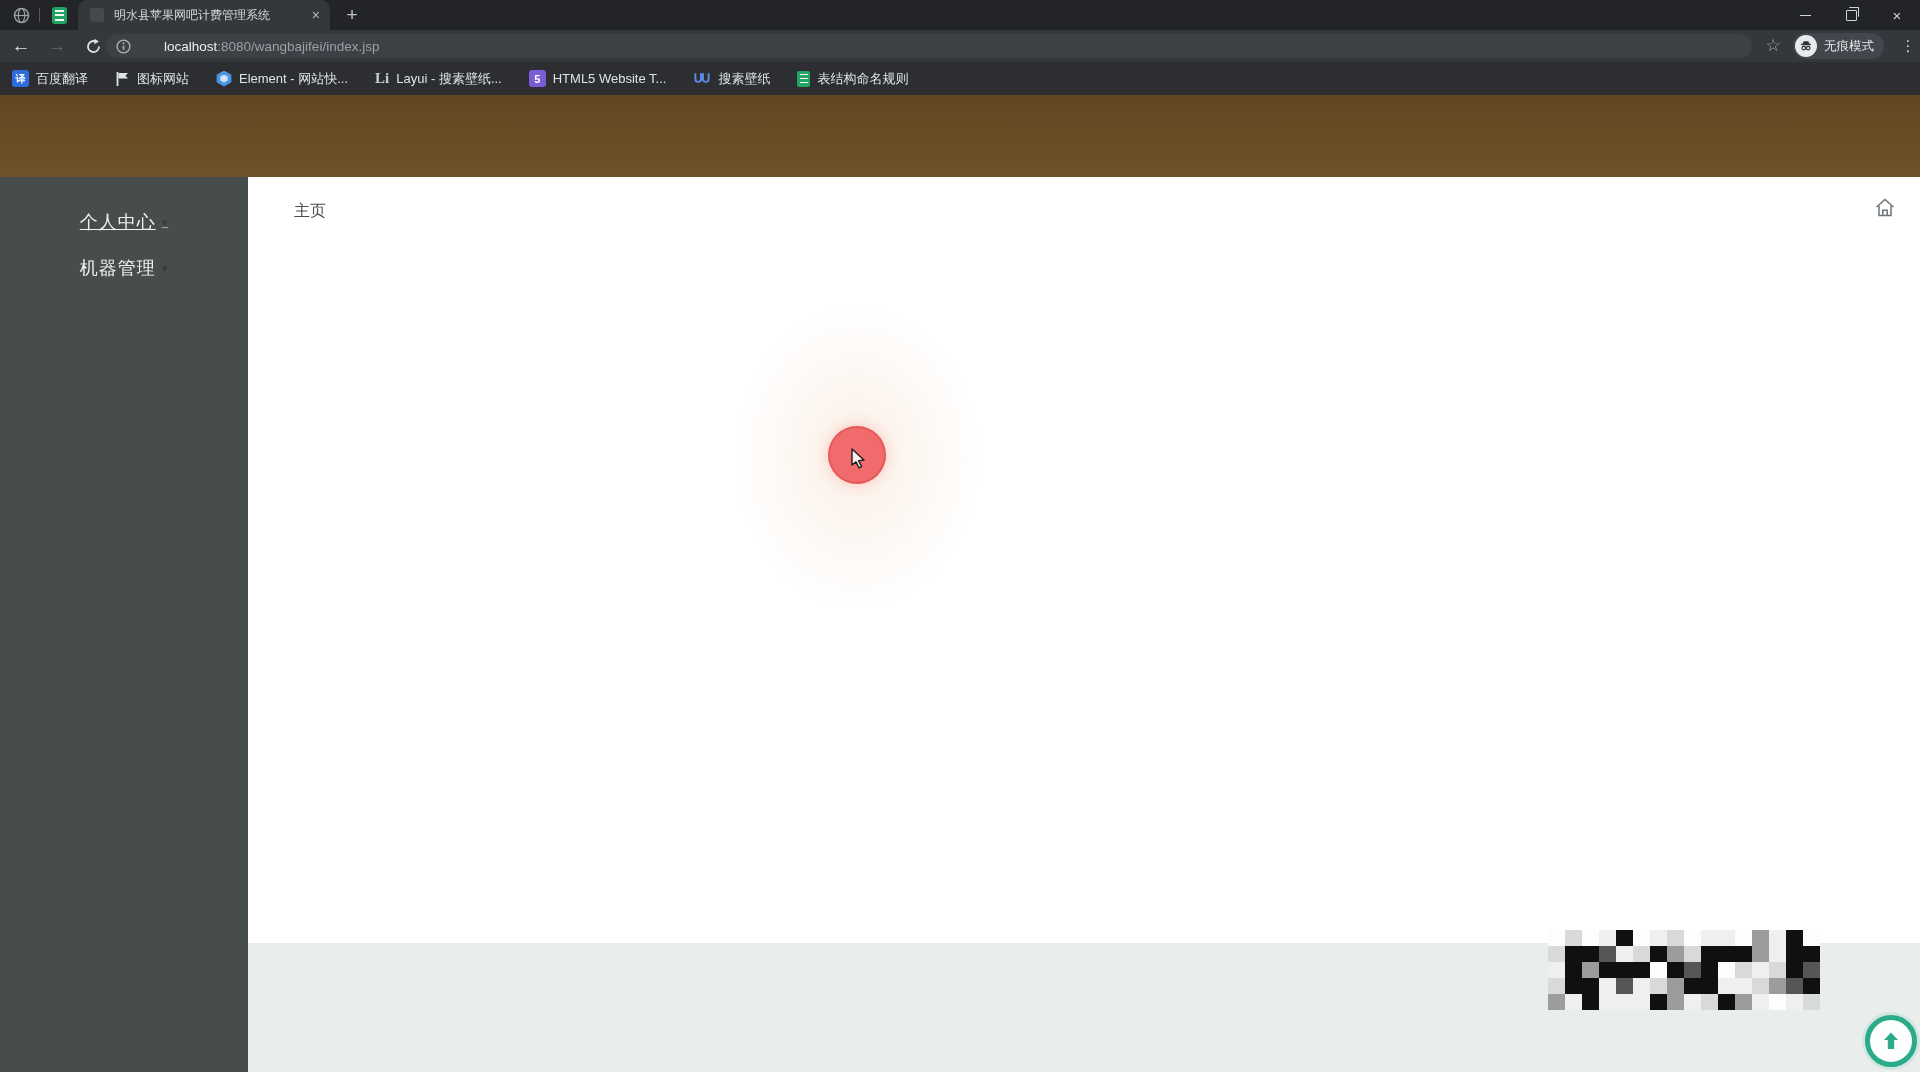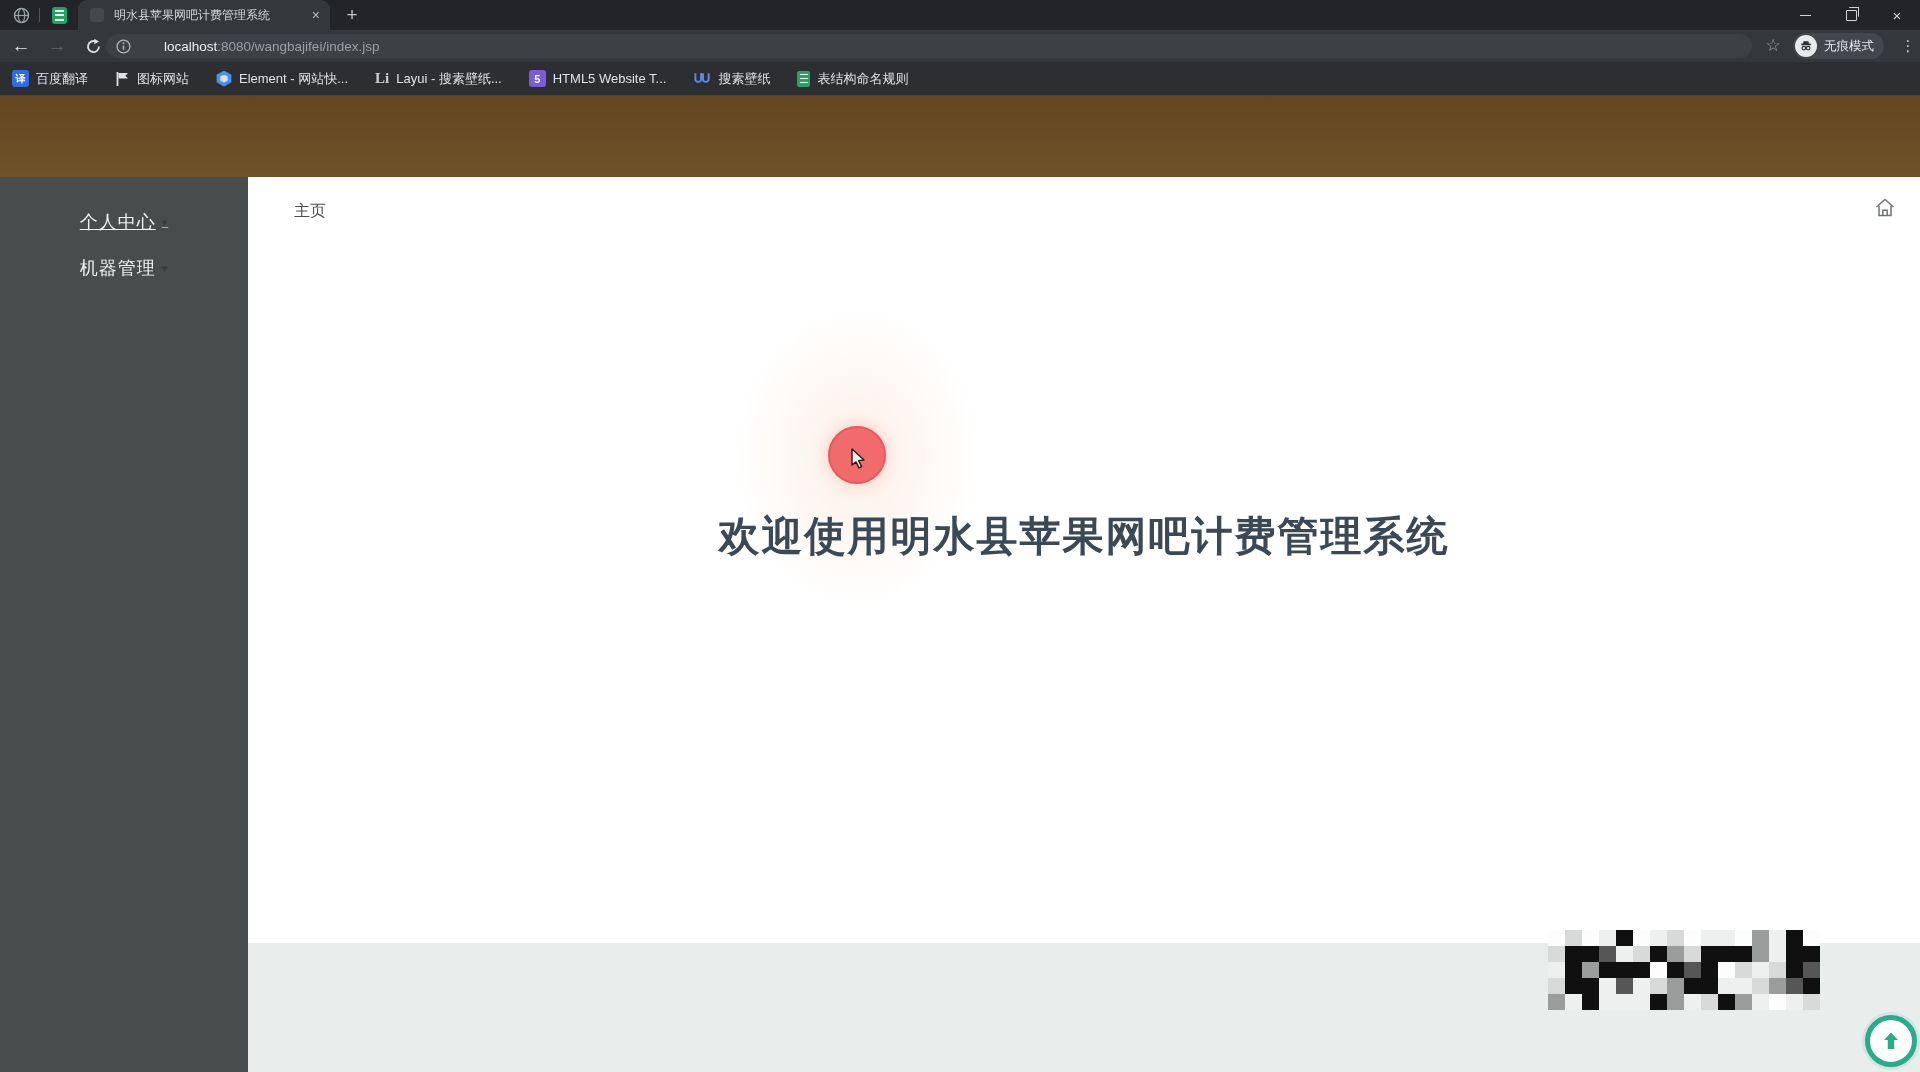--- a/index.html
+++ b/index.html
@@ -251,21 +251,20 @@
         <path d="M2.5 10 L11 2.5 L19.5 10" fill="none" stroke="#6e7478" stroke-width="1.5"></path>
         <path d="M5 8.8 V18.5 H17 V8.8" fill="none" stroke="#6e7478" stroke-width="1.5"></path>
         <path d="M8.8 18.5 v-5.2 h4.4 v5.2" fill="none" stroke="#6e7478" stroke-width="1.5"></path>
       </svg>
     </span>
     <div class="cursor-spot">
       <svg width="20" height="22" viewBox="0 0 20 22">
         <path d="M2 1 L14 12 L8.6 12.6 L11.6 18.6 L9 19.9 L6 13.9 L2 17 Z" fill="#fdecec" stroke="#231f20" stroke-width="1.4" stroke-linejoin="round"></path>
       </svg>
     </div>
-    <h1 class="welcome">欢迎使用明水县苹果网吧计费管理系统</h1>
   </div>
 
   <div class="footer"></div>
 
   <div class="watermark">
       <div style="background: rgb(252, 253, 252);"></div>
       <div style="background: rgb(215, 218, 216);"></div>
       <div style="background: rgb(252, 253, 252);"></div>
       <div style="background: rgb(237, 240, 238);"></div>
       <div style="background: rgb(16, 16, 16);"></div>

